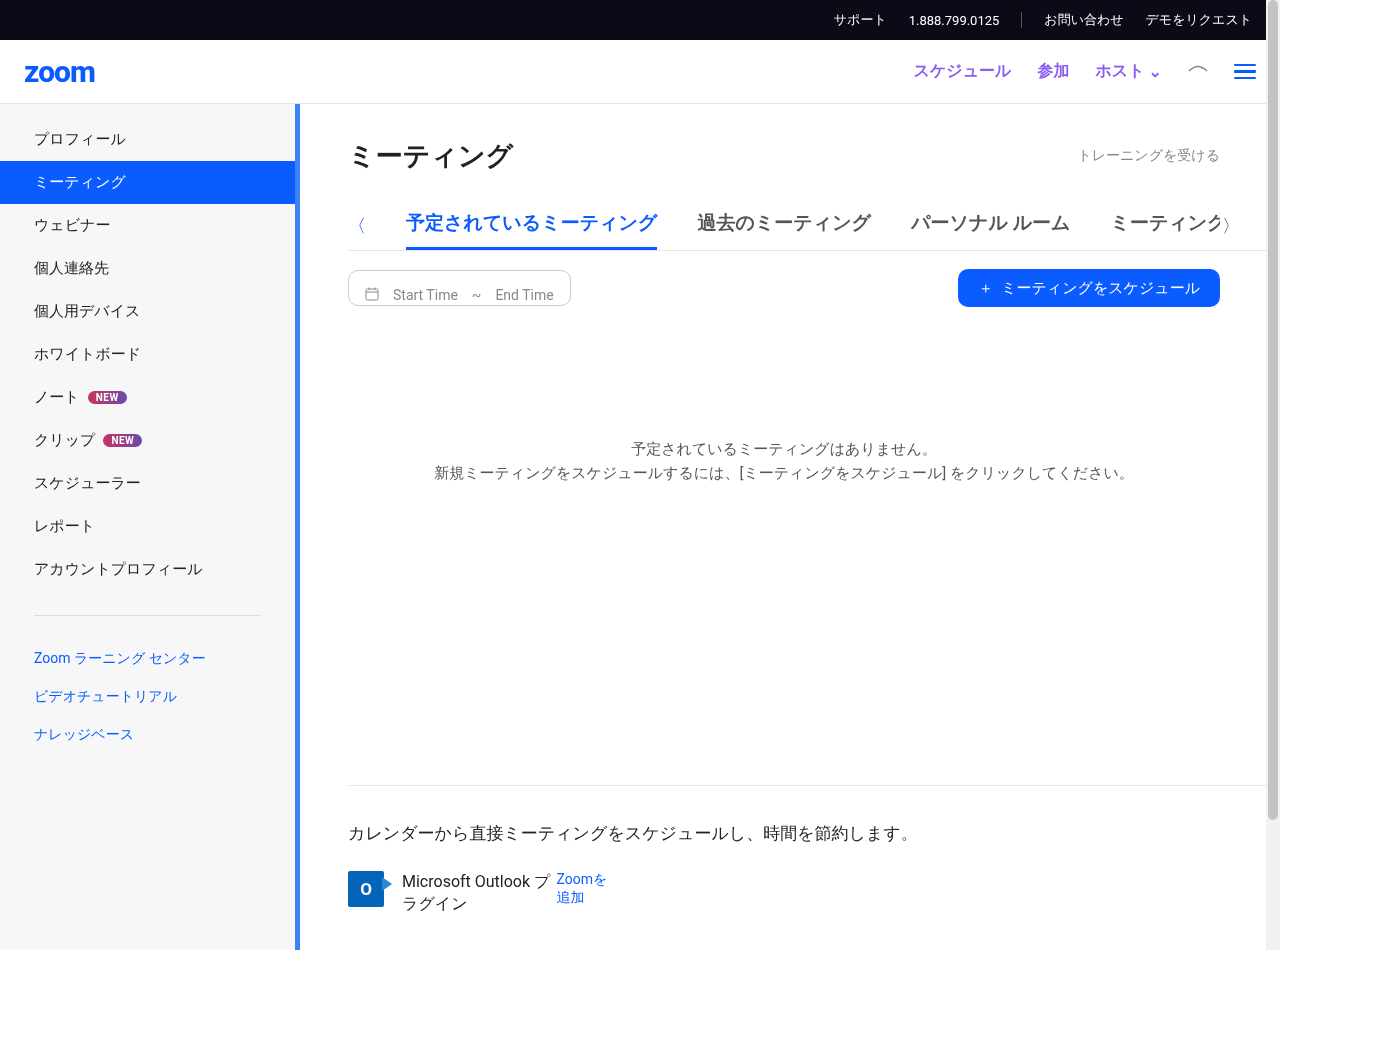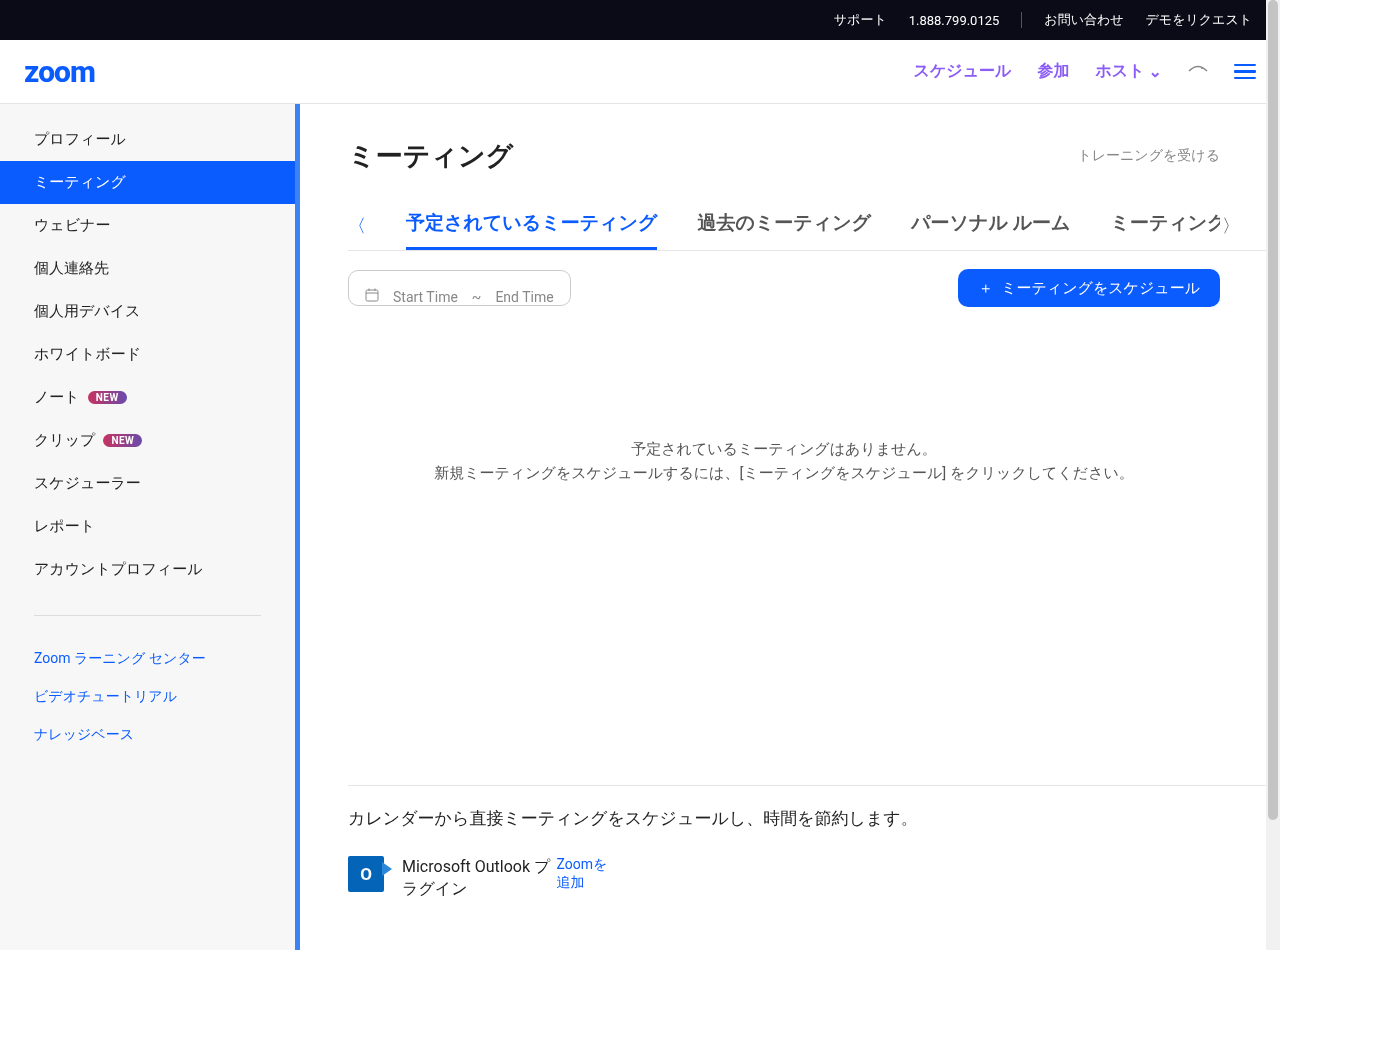--- a/index.html
+++ b/index.html
@@ -130,22 +130,22 @@
   display: flex;
   justify-content: space-between;
   align-items: center;
   padding-right: 60px;
 }
 .date-picker {
   border: 1px solid #ccc;
   border-radius: 10px;
   height: 36px;
   display: inline-flex;
-  align-items: flex-end;
-  padding: 0 16px;
+  align-items: flex-start;
+  padding: 16px 16px;
   gap: 14px;
   font-size: 14px;
   color: #888;
   cursor: pointer;
 }
 .cal-icon { color: #888; }
 .sched-btn {
   background: #0b5cff;
   color: #fff;
   border: none;
@@ -161,21 +161,21 @@
 }
 .empty {
   text-align: center;
   margin-top: 130px;
   padding-right: 60px;
 }
 .empty p { font-size: 15px; color: #555; line-height: 1.6; }
 .integrations {
   margin-top: 300px;
   border-top: 1px solid #e5e5e5;
-  padding-top: 21px;
+  padding-top: 36px;
   padding-right: 60px;
 }
 .int-heading { font-size: 17px; color: #222; margin-bottom: 26px; }
 .int-row { display: flex; gap: 60px; }
 .int-item { display: flex; gap: 18px; align-items: flex-start; }
 .int-icon { width: 40px; height: 40px; flex-shrink: 0; }
 .outlook-ico {
   background: #0364b8;
   width: 36px; height: 36px;
   display: flex; align-items: center; justify-content: center;

